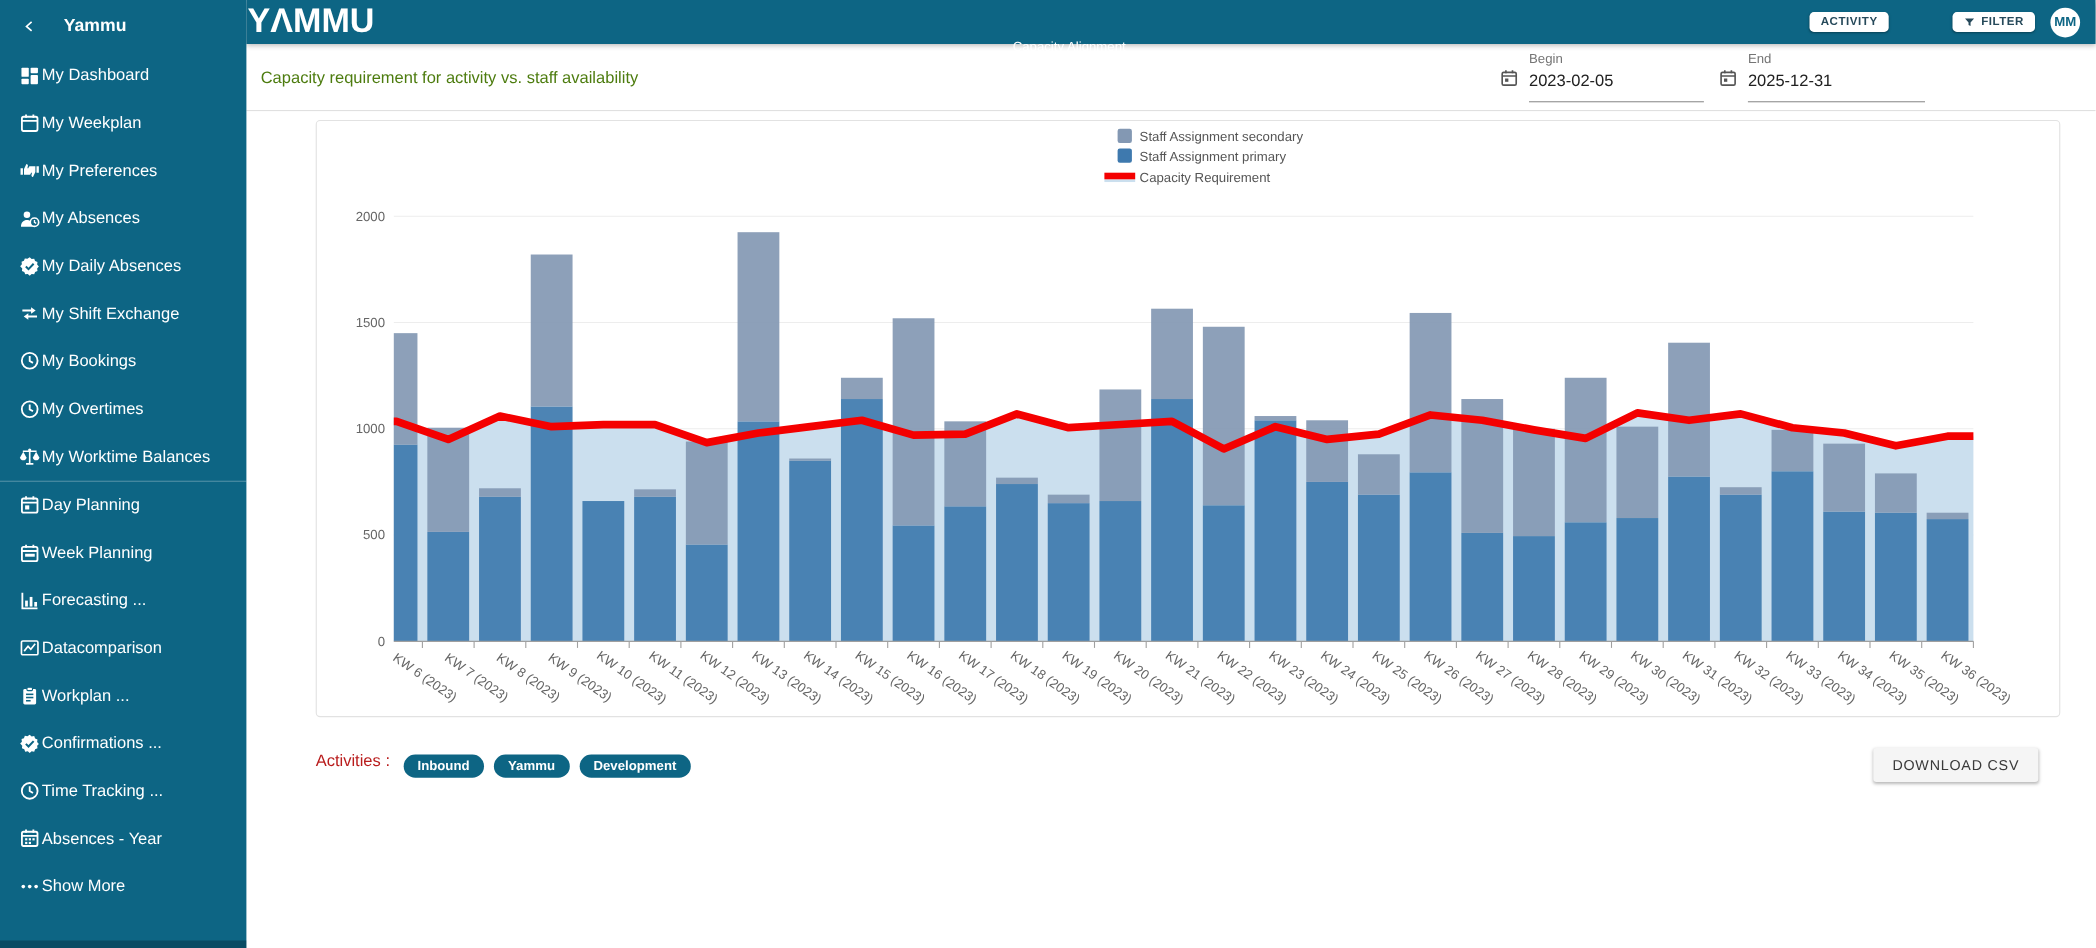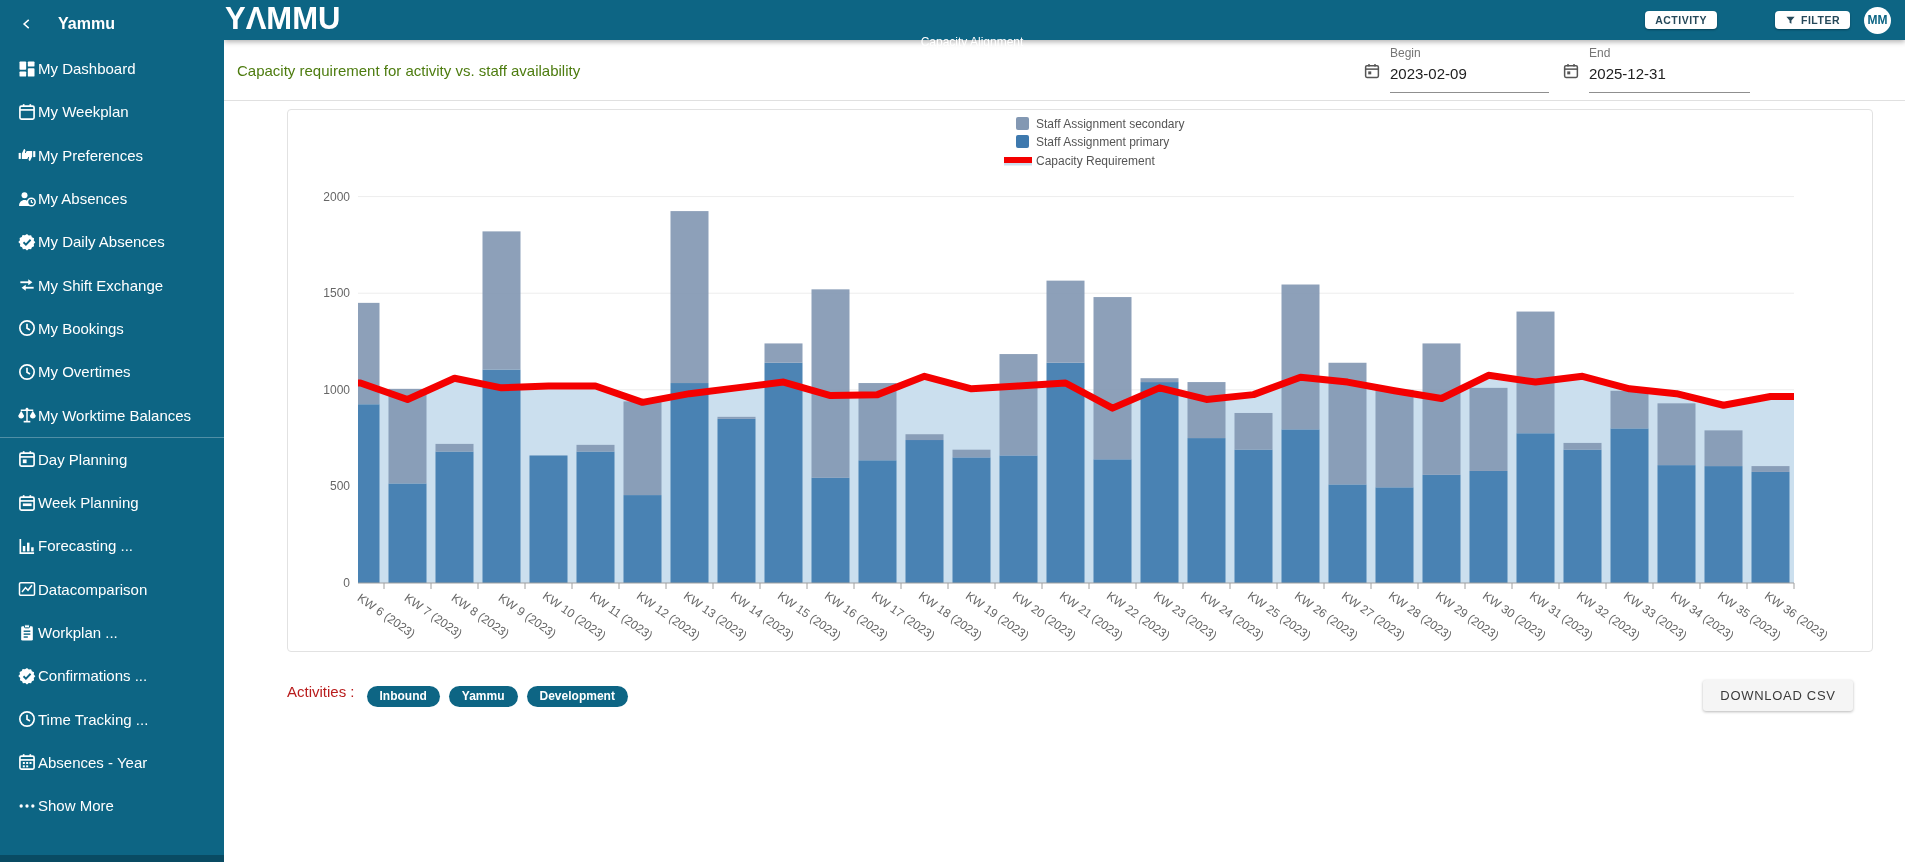--- a/index.html
+++ b/index.html
@@ -252,21 +252,21 @@
   <div class="date-field" style="left:1139px;">
     <svg class="cal" width="18" height="20" viewBox="0 0 24 24">
         <rect x="3.5" y="5" width="17" height="15.5" rx="1.8" fill="none" stroke="#555" stroke-width="2"></rect>
         <line x1="3.5" y1="9.5" x2="20.5" y2="9.5" stroke="#555" stroke-width="2"></line>
         <line x1="8" y1="2.6" x2="8" y2="6" stroke="#555" stroke-width="2"></line>
         <line x1="16" y1="2.6" x2="16" y2="6" stroke="#555" stroke-width="2"></line>
         <rect x="7" y="12.5" width="4" height="4" fill="#555"></rect>
       </svg>
     <div class="df-col" style="width:159px;">
       <div class="small-label">Begin</div>
-      <div class="field-value">2023-02-09</div>
+      <div class="field-value">2023-02-05</div>
     </div>
   </div>
 
   <div class="date-field" style="left:1338px;">
     <svg class="cal" width="18" height="20" viewBox="0 0 24 24">
         <rect x="3.5" y="5" width="17" height="15.5" rx="1.8" fill="none" stroke="#555" stroke-width="2"></rect>
         <line x1="3.5" y1="9.5" x2="20.5" y2="9.5" stroke="#555" stroke-width="2"></line>
         <line x1="8" y1="2.6" x2="8" y2="6" stroke="#555" stroke-width="2"></line>
         <line x1="16" y1="2.6" x2="16" y2="6" stroke="#555" stroke-width="2"></line>
         <rect x="7" y="12.5" width="4" height="4" fill="#555"></rect>

